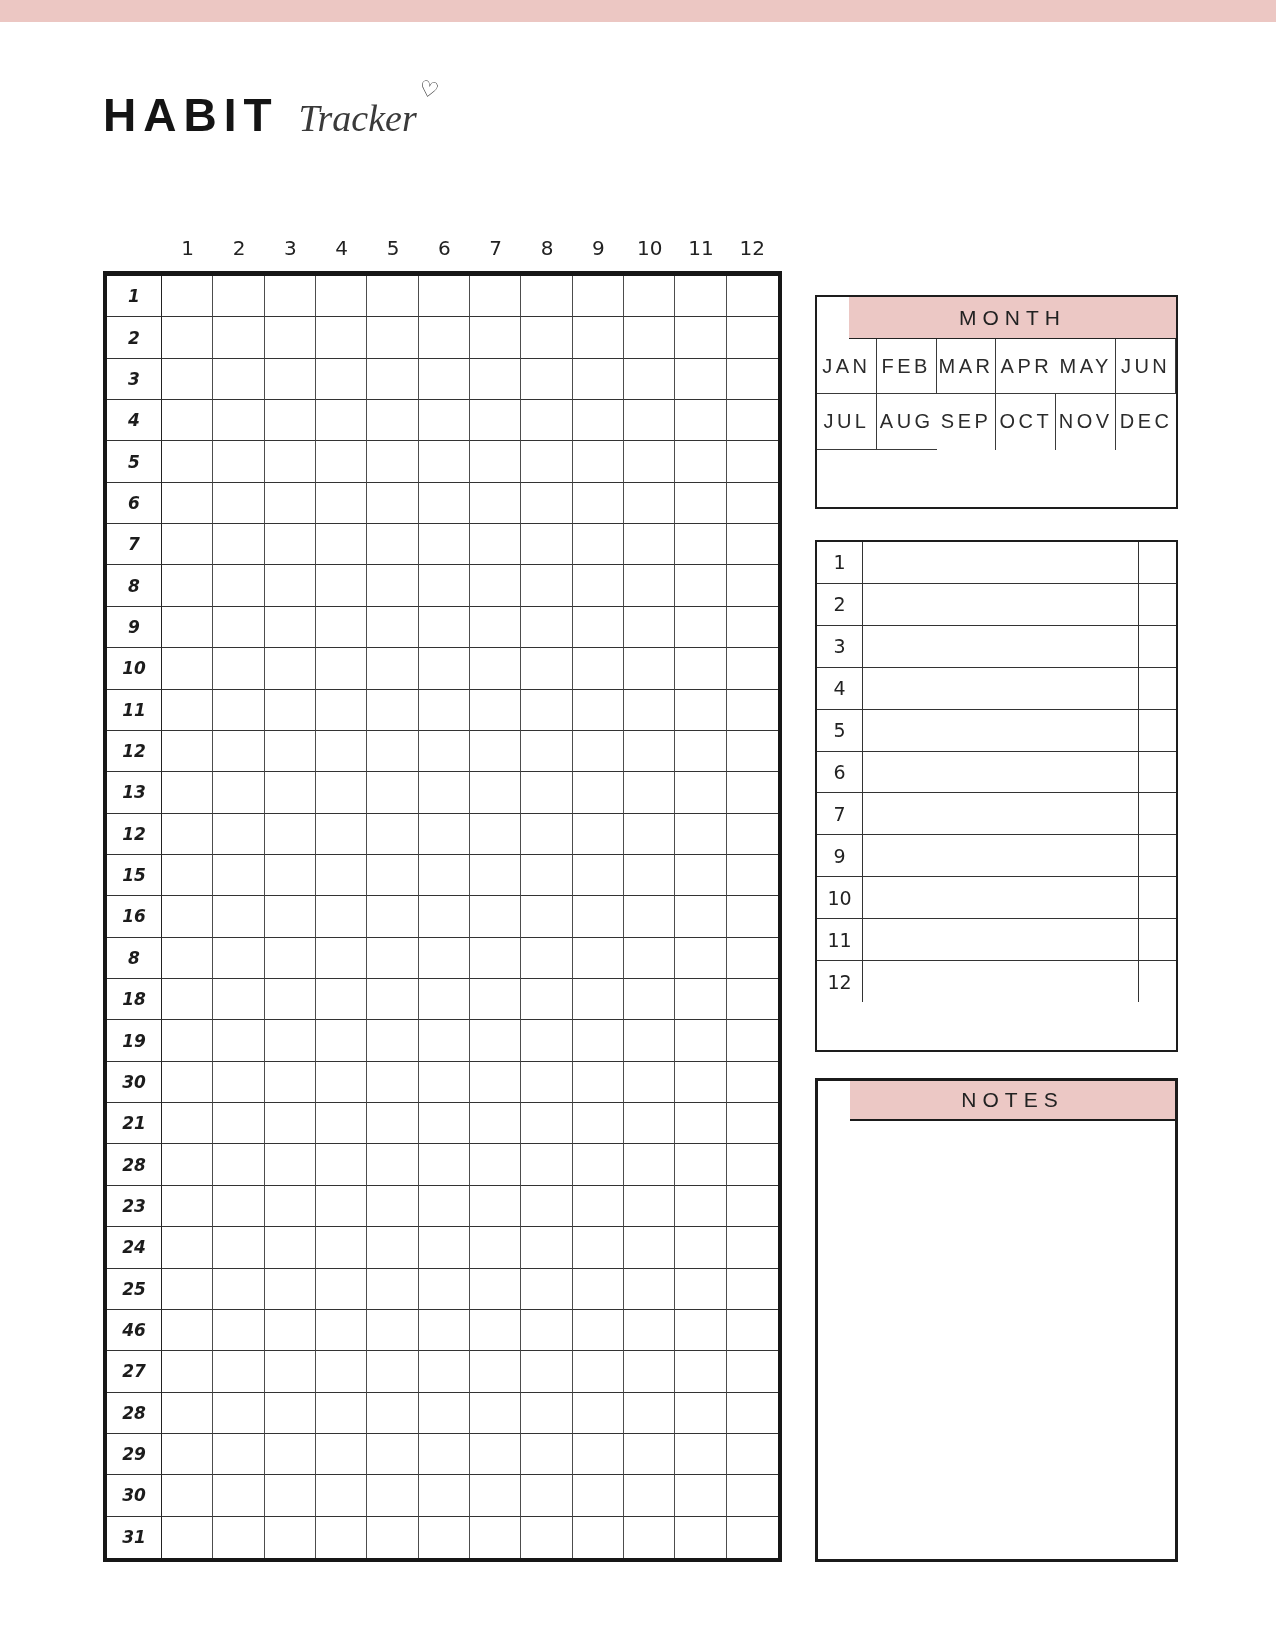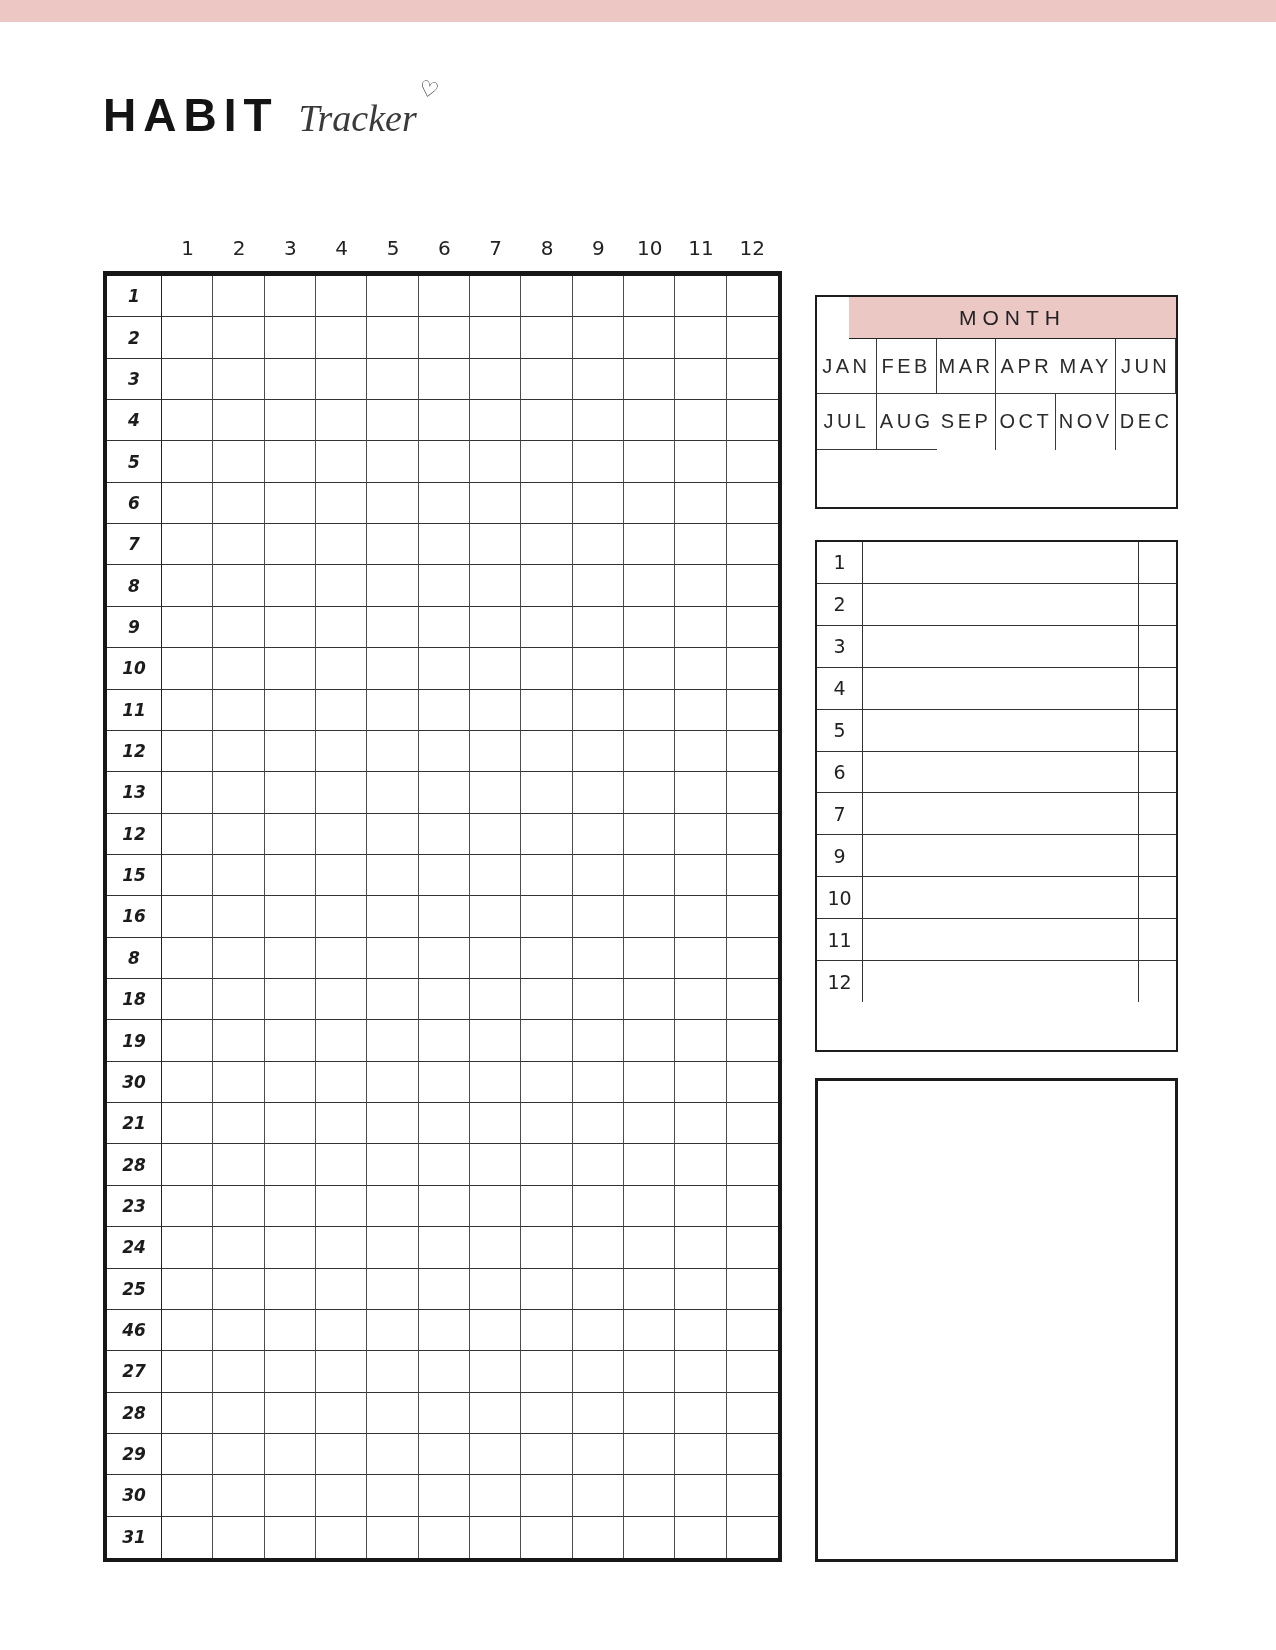--- a/index.html
+++ b/index.html
@@ -575,16 +575,17 @@
         </div>
         <div class="hk-row">
           <div class="hk-num">12</div>
           <div class="hk-fill"></div>
           <div class="hk-tail"></div>
         </div>
       </div>
   </div>
 
   <div class="panel-box notes-box">
+    <div class="box-header">NOTES</div>
     <div class="notes-body"></div>
   </div>
 
 </div>
 
 </body></html>

